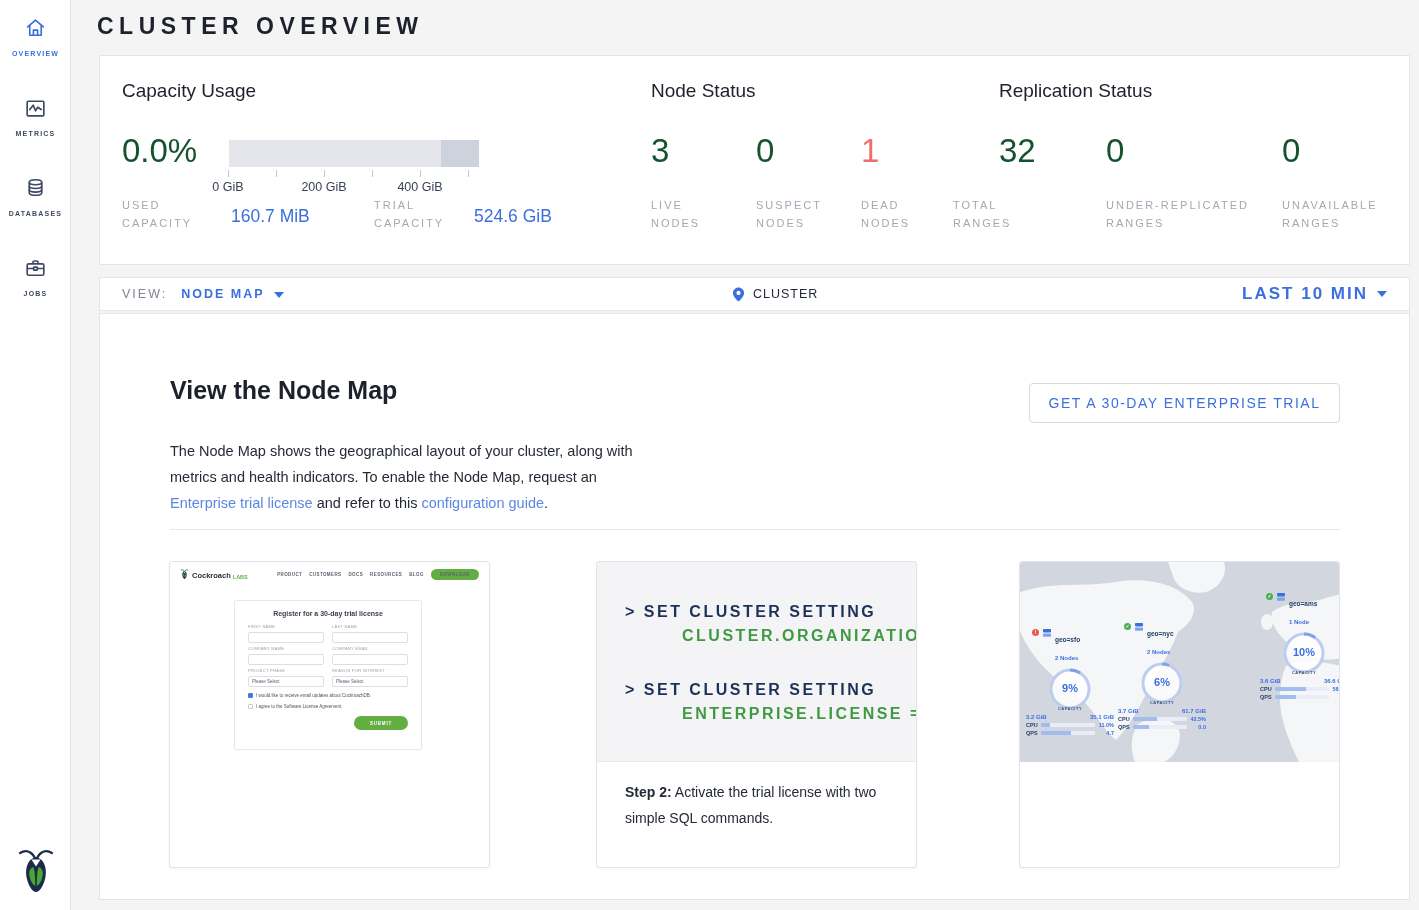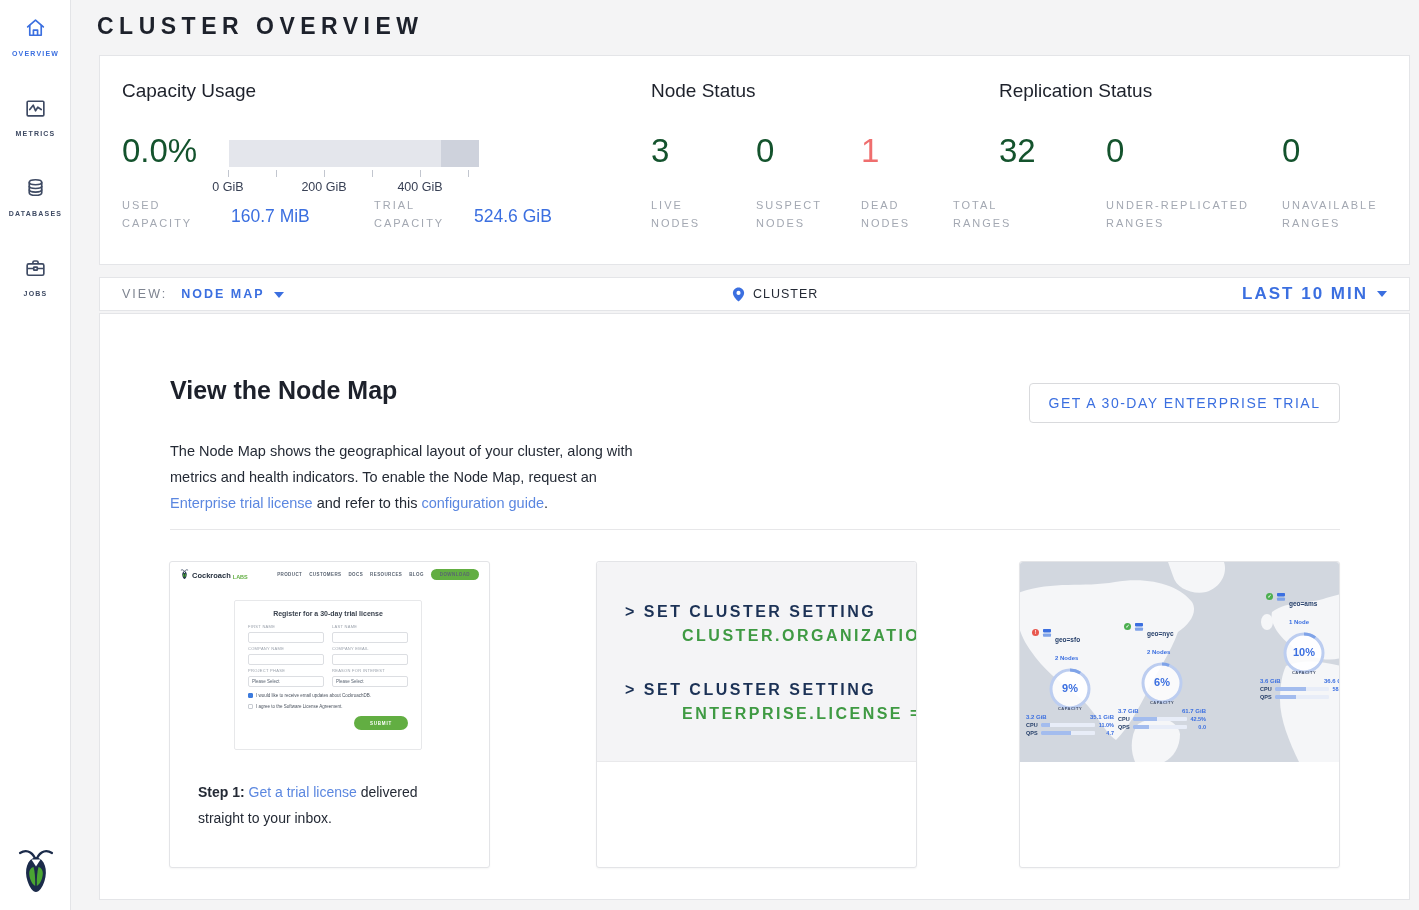--- a/index.html
+++ b/index.html
@@ -260,30 +260,30 @@
             <span class="ms-box checked"></span>
             <span>I would like to receive email updates about CockroachDB.</span>
           </div>
         <div class="ms-check">
             <span class="ms-box"></span>
             <span><span>I agree to the </span><span class="ms-green">Software License Agreement.</span></span>
           </div>
         <button class="ms-submit">SUBMIT</button>
       </div>
     </div>
-    <div class="card-caption"><b>Step 1:</b><span> </span><a class="link">Get a trial license</a><span> delivered straight to your inbox.</span></div>
   </div>
 
   <div class="card card2">
     <div class="card-img code-area">
       <div class="code-line" style="left:28px; top:41px;"><span>&gt;</span>&nbsp;<span>SET CLUSTER SETTING</span></div>
       <div class="code-line green" style="left:85px; top:65px;"><span class="green">CLUSTER.ORGANIZATION =</span></div>
       <div class="code-line" style="left:28px; top:119px;"><span>&gt;</span>&nbsp;<span>SET CLUSTER SETTING</span></div>
       <div class="code-line" style="left:85px; top:143px;"><span class="green">ENTERPRISE.LICENSE =</span></div>
     </div>
+    <div class="card-caption"><b>Step 2:</b><span> Activate the trial license with two simple SQL commands.</span></div>
   </div>
 
   <div class="card card3">
     <div class="card-img">
       <svg width="321" height="200" viewBox="0 0 321 200">
         <rect x="0" y="0" width="321" height="200" fill="#d2d7df"></rect>
         <path d="M-5 32 C30 18 62 26 95 20 C130 14 160 24 172 40 C178 50 170 62 158 70 C150 92 138 108 128 128 C118 148 108 166 96 178 C84 170 76 150 62 138 C46 124 28 112 16 96 C6 82 -5 70 -5 32 Z" fill="#f5f6f8"></path>
         <path d="M148 0 L204 0 C208 12 200 26 186 30 C172 33 156 26 153 14 Z" fill="#f5f6f8"></path>
         <path d="M118 162 C138 150 158 158 160 172 C160 188 150 200 138 202 L116 202 C110 190 110 174 118 162 Z" fill="#f5f6f8"></path>
         <path d="M252 50 C268 38 292 42 306 36 L321 32 L321 96 C308 100 290 96 278 88 C264 80 249 64 252 50 Z" fill="#f5f6f8"></path>

